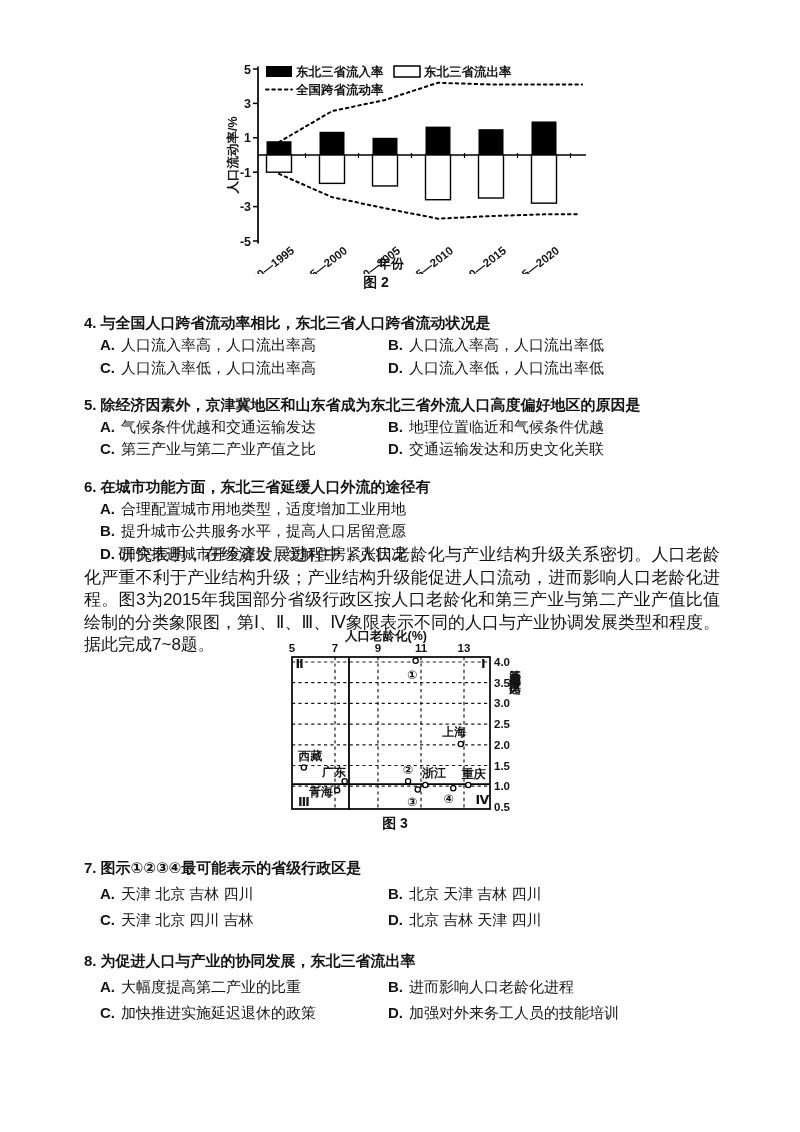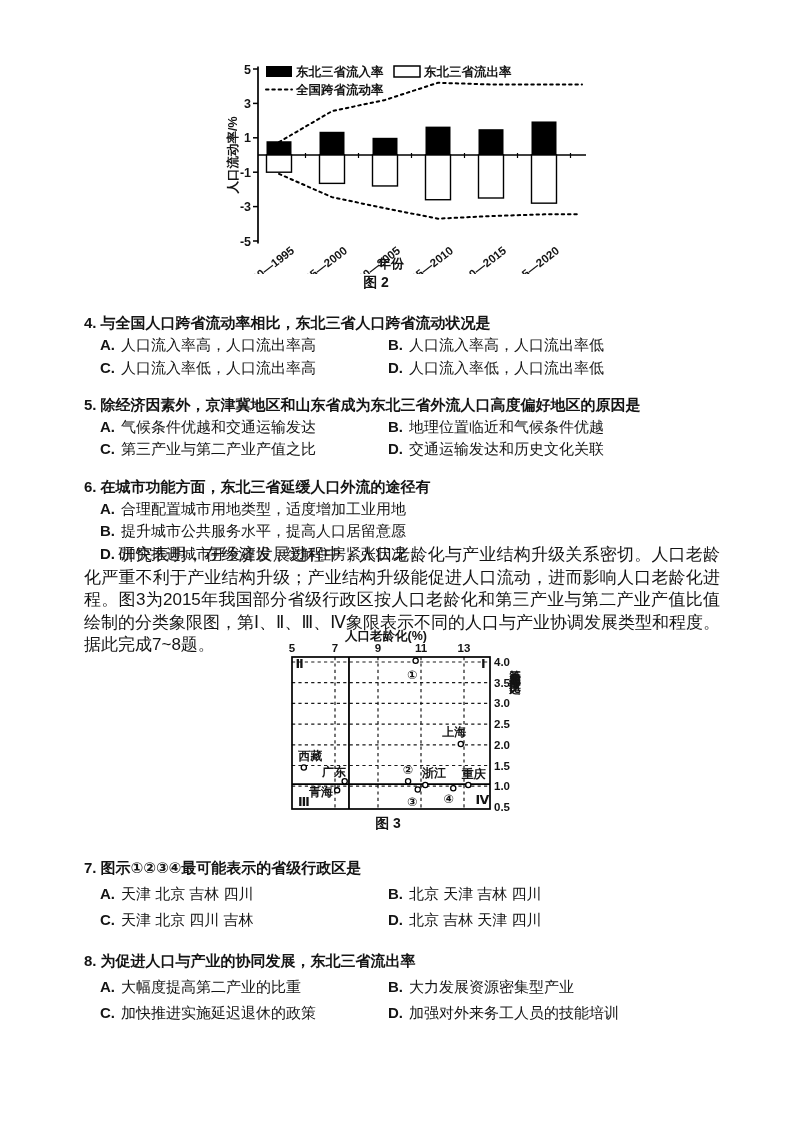--- a/index.html
+++ b/index.html
@@ -10,21 +10,21 @@
   #fig2{display:block;}
   .fig-caption{font-size:14px;font-weight:700;text-align:center;}
   #fig2-caption{width:300px;margin-top:0px;}
   
   #questions-1{position:absolute;left:84px;top:297px;width:640px;}
   #passage-wrap{position:absolute;left:84px;top:544px;width:636px;}
   .passage{font-size:17px;line-height:22.6px;text-align:justify;text-indent:2em;margin:0;font-weight:500;}
   #fig3-block{position:absolute;left:278px;top:629px;width:260px;height:210px;}
   #fig3-ytitle{position:absolute;left:230px;top:32px;writing-mode:vertical-rl;text-orientation:upright;
                font-size:11.5px;font-weight:700;letter-spacing:1px;line-height:14px;}
-  #fig3-caption{position:absolute;left:0px;top:186px;width:220px;}
+  #fig3-caption{position:absolute;left:7px;top:186px;width:220px;}
   #questions-2{position:absolute;left:84px;top:840px;width:640px;}
   
   .question{font-size:15px;line-height:22.3px;font-weight:500;}
   .question.loose{line-height:25.9px;}
   .stem{white-space:nowrap;margin-top:15px;}
   .qnum{font-weight:700;margin-right:4px;}
   .qstem{font-weight:600;}
   .options{margin-left:16px;}
   .options.cols-2{display:grid;grid-template-columns:288px 1fr;}
   .option{white-space:nowrap;}
@@ -190,20 +190,20 @@
           <div class="option"><span class="okey">A.</span><span class="otext">天津 北京 吉林 四川</span></div>
           <div class="option"><span class="okey">B.</span><span class="otext">北京 天津 吉林 四川</span></div>
           <div class="option"><span class="okey">C.</span><span class="otext">天津 北京 四川 吉林</span></div>
           <div class="option"><span class="okey">D.</span><span class="otext">北京 吉林 天津 四川</span></div>
         </div>
       </div>
       <div class="question loose">
         <div class="stem"><span class="qnum">8.</span><span class="qstem">为促进人口与产业的协同发展，东北三省流出率</span></div>
         <div class="options cols-2">
           <div class="option"><span class="okey">A.</span><span class="otext">大幅度提高第二产业的比重</span></div>
-          <div class="option"><span class="okey">B.</span><span class="otext">大力发展资源密集型产业</span></div>
+          <div class="option"><span class="okey">B.</span><span class="otext">进而影响人口老龄化进程</span></div>
           <div class="option"><span class="okey">C.</span><span class="otext">加快推进实施延迟退休的政策</span></div>
           <div class="option"><span class="okey">D.</span><span class="otext">加强对外来务工人员的技能培训</span></div>
         </div>
       </div>
     </div>
 
 </div>
 
 </body></html>

